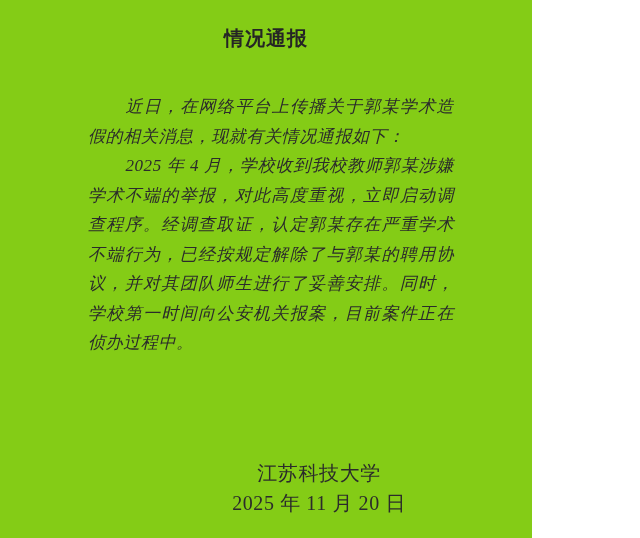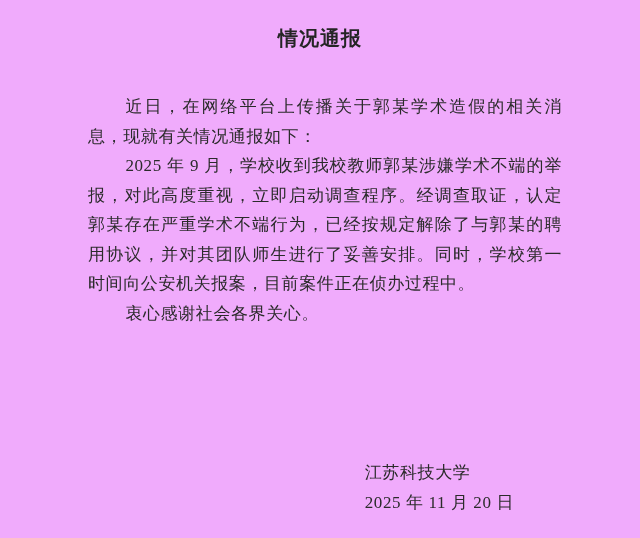--- a/index.html
+++ b/index.html
@@ -2,23 +2,23 @@
 <html><head>
 <meta charset="utf-8">
 <style>
   html, body {
     margin: 0;
     padding: 0;
     background: #ffffff;
   }
   .doc-page {
     position: relative;
-    width: 640px;
+    width: 532px;
     height: 538px;
-    background: #f0abfc;
+    background: #84cc16;
     overflow: hidden;
     font-family: "Liberation Serif", "DejaVu Serif", serif;
     color: #2b2b2b;
   }
   .doc-title {
     margin: 0;
     padding-top: 26px;
     text-align: center;
     font-family: "Liberation Sans", "DejaVu Sans", sans-serif;
     font-weight: 700;
@@ -32,48 +32,48 @@
     margin-left: 88px;
     margin-right: 78px;
     font-size: 17px;
     line-height: 29.5px;
     text-align: justify;
     letter-spacing: 0.6px;
   }
   .doc-paragraph {
     margin: 0;
     text-indent: 2.2em;
+    font-style: italic;
   }
   .doc-signature {
     position: absolute;
     right: 126px;
     top: 458px;
-    text-align: left;
-    font-size: 17px;
+    text-align: center;
+    font-size: 20px;
     line-height: 30px;
     letter-spacing: 0.6px;
   }
   .sig-org {
     white-space: nowrap;
   }
   .sig-date {
     white-space: nowrap;
   }
 </style>
 </head>
 <body>
 
 <div class="doc-page">
 
   <h1 class="doc-title">情况通报</h1>
 
   <div class="doc-body">
     <p class="doc-paragraph">近日，在网络平台上传播关于郭某学术造假的相关消息，现就有关情况通报如下：</p>
-    <p class="doc-paragraph">2025 年 9 月，学校收到我校教师郭某涉嫌学术不端的举报，对此高度重视，立即启动调查程序。经调查取证，认定郭某存在严重学术不端行为，已经按规定解除了与郭某的聘用协议，并对其团队师生进行了妥善安排。同时，学校第一时间向公安机关报案，目前案件正在侦办过程中。</p>
-    <p class="doc-paragraph">衷心感谢社会各界关心。</p>
+    <p class="doc-paragraph">2025 年 4 月，学校收到我校教师郭某涉嫌学术不端的举报，对此高度重视，立即启动调查程序。经调查取证，认定郭某存在严重学术不端行为，已经按规定解除了与郭某的聘用协议，并对其团队师生进行了妥善安排。同时，学校第一时间向公安机关报案，目前案件正在侦办过程中。</p>
   </div>
 
   <div class="doc-signature">
     <div class="sig-org">江苏科技大学</div>
     <div class="sig-date">2025 年 11 月 20 日</div>
   </div>
 
 </div>
 
 </body></html>

